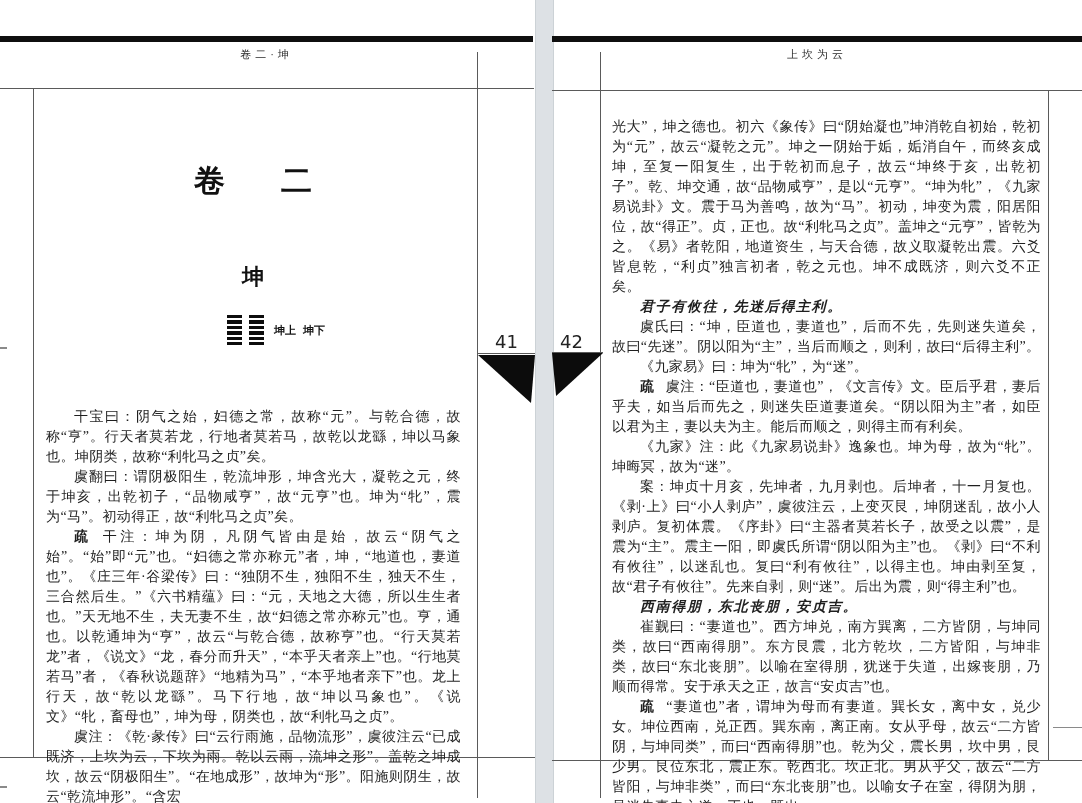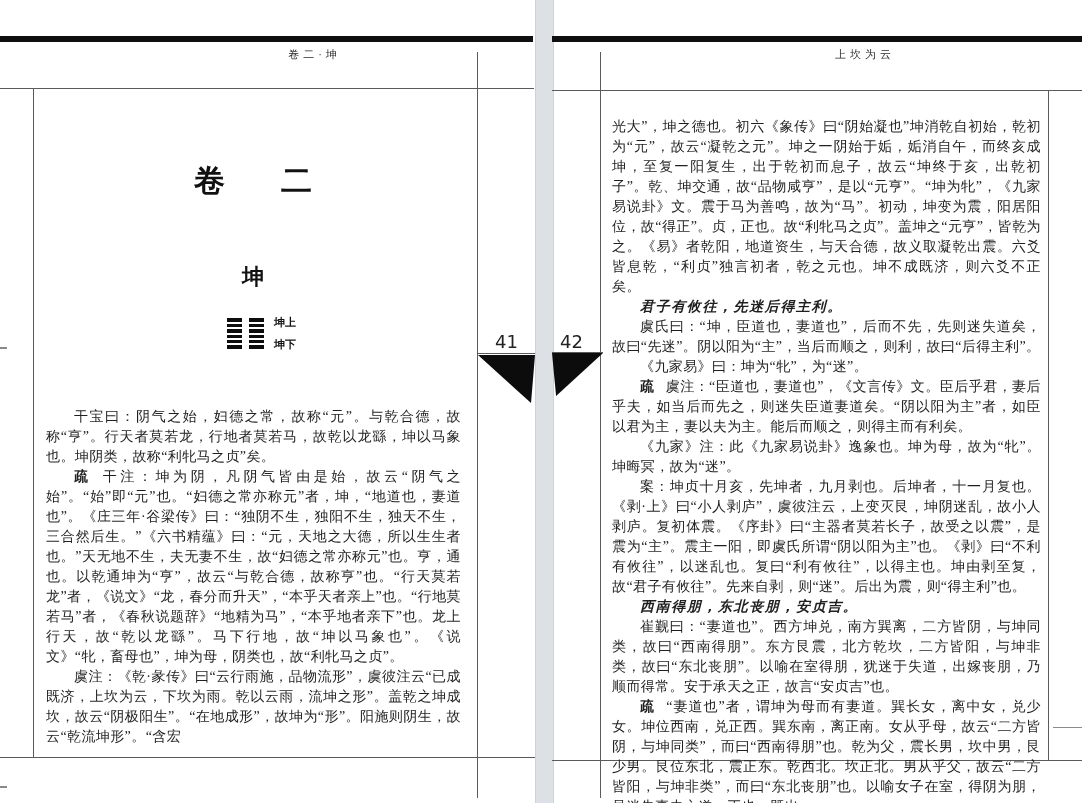--- a/index.html
+++ b/index.html
@@ -10,21 +10,21 @@
     color:#1f1f1f;
   }
   .abs{position:absolute;}
   
   .gutter{left:535px;top:0;width:17px;height:803px;background:#dde1e5;
           border-left:1px solid #ccd2d6;border-right:1px solid #ccd2d6;}
   
   .bar{height:6px;background:#0f0f0f;top:36px;}
   .bar-left{left:0;width:533px;}
   .bar-right{left:552px;width:530px;}
-  .running-head{top:47px;font-size:11px;letter-spacing:4px;color:#2a2a2a;text-align:center;padding-left:48px;}
+  .running-head{top:47px;font-size:11px;letter-spacing:4px;color:#2a2a2a;text-align:center;}
   
   .rule{background:#5a5a5a;}
   .h1px{height:1px;}
   .w1px{width:1px;}
   
   .pagenum{font-family:"DejaVu Sans","Liberation Sans",sans-serif;font-size:18px;color:#222;top:331px;}
   .tri{background:#0c0c0c;}
   .tri-left{left:478px;top:355px;width:57px;height:48px;
             clip-path:polygon(0 0,100% 0,93% 100%);}
   .tri-right{left:552px;top:353px;width:51px;height:43px;
@@ -32,21 +32,21 @@
   
   .volume-title{left:46px;top:160px;width:414px;display:flex;justify-content:center;gap:56px;
                 font-size:31px;font-weight:bold;color:#111;}
   .chapter-title{left:46px;top:262px;width:414px;text-align:center;
                  font-size:22px;font-weight:bold;color:#111;}
   
   .hexagram{left:227px;top:315px;display:flex;align-items:center;gap:10px;}
   .hex-lines{display:flex;flex-direction:column;gap:2px;}
   .hex-row{display:flex;gap:7px;}
   .hex-bar{width:15px;height:3.4px;background:#0d0d0d;}
-  .hex-labels{display:flex;flex-direction:column;gap:7px;font-size:11px;font-weight:bold;color:#111;align-items:center;}
+  .hex-labels{display:flex;gap:7px;font-size:11px;font-weight:bold;color:#111;align-items:center;}
   
   .textcol{font-size:14px;line-height:20px;text-align:justify;letter-spacing:.4px;margin-top:16px;}
   .textcol p{margin:0;text-indent:2em;}
   .textcol p.noindent{text-indent:0;}
   .textcol p.kai{font-weight:bold;font-style:italic;letter-spacing:1.6px;}
   .col-left{left:46px;top:391px;width:415px;}
   .col-right{left:612px;top:101px;width:429px;}
   .shu-mark{font-weight:bold;font-style:normal;margin-right:.8em;}
   .tick{background:#8a8a8a;}
 </style>
@@ -115,20 +115,21 @@
       </div>
   </div>
   <div class="hex-labels">
     <span>坤上</span>
     <span>坤下</span>
   </div>
 </div>
 
 <div class="abs textcol col-left">
   <p>干宝曰：阴气之始，妇德之常，故称“元”。与乾合德，故称“亨”。行天者莫若龙，行地者莫若马，故乾以龙繇，坤以马象也。坤阴类，故称“利牝马之贞”矣。</p>
+  <p>虞翻曰：谓阴极阳生，乾流坤形，坤含光大，凝乾之元，终于坤亥，出乾初子，“品物咸亨”，故“元亨”也。坤为“牝”，震为“马”。初动得正，故“利牝马之贞”矣。</p>
   <p><span class="shu-mark">疏</span><span>干注：坤为阴，凡阴气皆由是始，故云“阴气之始”。“始”即“元”也。“妇德之常亦称元”者，坤，“地道也，妻道也”。《庄三年·谷梁传》曰：“独阴不生，独阳不生，独天不生，三合然后生。”《六书精蕴》曰：“元，天地之大德，所以生生者也。”天无地不生，夫无妻不生，故“妇德之常亦称元”也。亨，通也。以乾通坤为“亨”，故云“与乾合德，故称亨”也。“行天莫若龙”者，《说文》“龙，春分而升天”，“本乎天者亲上”也。“行地莫若马”者，《春秋说题辞》“地精为马”，“本乎地者亲下”也。龙上行天，故“乾以龙繇”。马下行地，故“坤以马象也”。《说文》“牝，畜母也”，坤为母，阴类也，故“利牝马之贞”。</span></p>
   <p>虞注：《乾·彖传》曰“云行雨施，品物流形”，虞彼注云“已成既济，上坎为云，下坎为雨。乾以云雨，流坤之形”。盖乾之坤成坎，故云“阴极阳生”。“在地成形”，故坤为“形”。阳施则阴生，故云“乾流坤形”。“含宏</p>
 </div>
 
 <div class="abs textcol col-right">
   <p class="noindent">光大”，坤之德也。初六《象传》曰“阴始凝也”坤消乾自初始，乾初为“元”，故云“凝乾之元”。坤之一阴始于姤，姤消自午，而终亥成坤，至复一阳复生，出于乾初而息子，故云“坤终于亥，出乾初子”。乾、坤交通，故“品物咸亨”，是以“元亨”。“坤为牝”，《九家易说卦》文。震于马为善鸣，故为“马”。初动，坤变为震，阳居阳位，故“得正”。贞，正也。故“利牝马之贞”。盖坤之“元亨”，皆乾为之。《易》者乾阳，地道资生，与天合德，故义取凝乾出震。六爻皆息乾，“利贞”独言初者，乾之元也。坤不成既济，则六爻不正矣。</p>
   <p class="kai">君子有攸往，先迷后得主利。</p>
   <p>虞氏曰：“坤，臣道也，妻道也”，后而不先，先则迷失道矣，故曰“先迷”。阴以阳为“主”，当后而顺之，则利，故曰“后得主利”。</p>
   <p>《九家易》曰：坤为“牝”，为“迷”。</p>
   <p><span class="shu-mark">疏</span><span>虞注：“臣道也，妻道也”，《文言传》文。臣后乎君，妻后乎夫，如当后而先之，则迷失臣道妻道矣。“阴以阳为主”者，如臣以君为主，妻以夫为主。能后而顺之，则得主而有利矣。</span></p>

